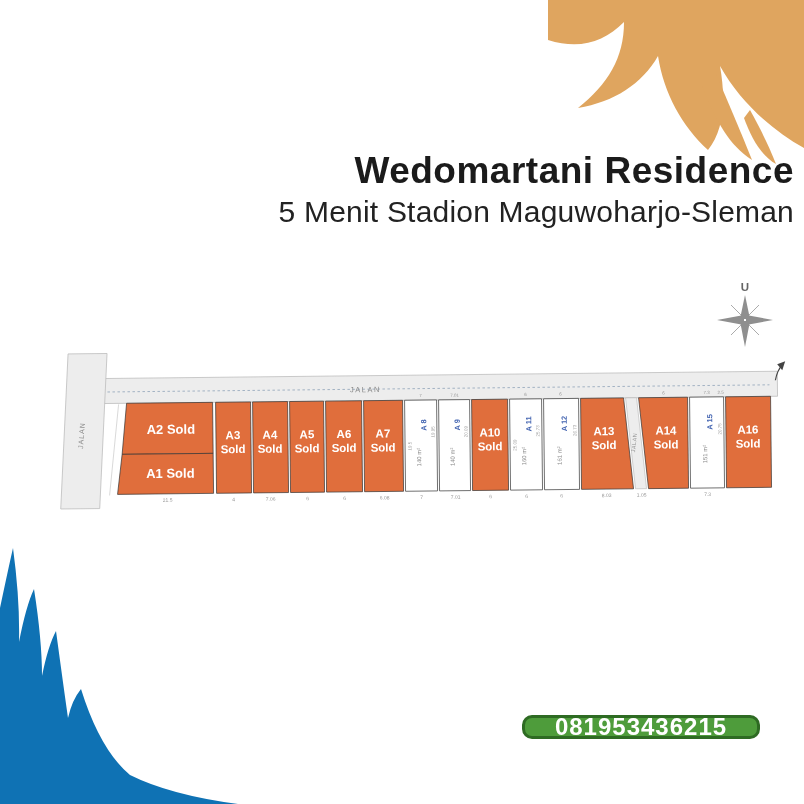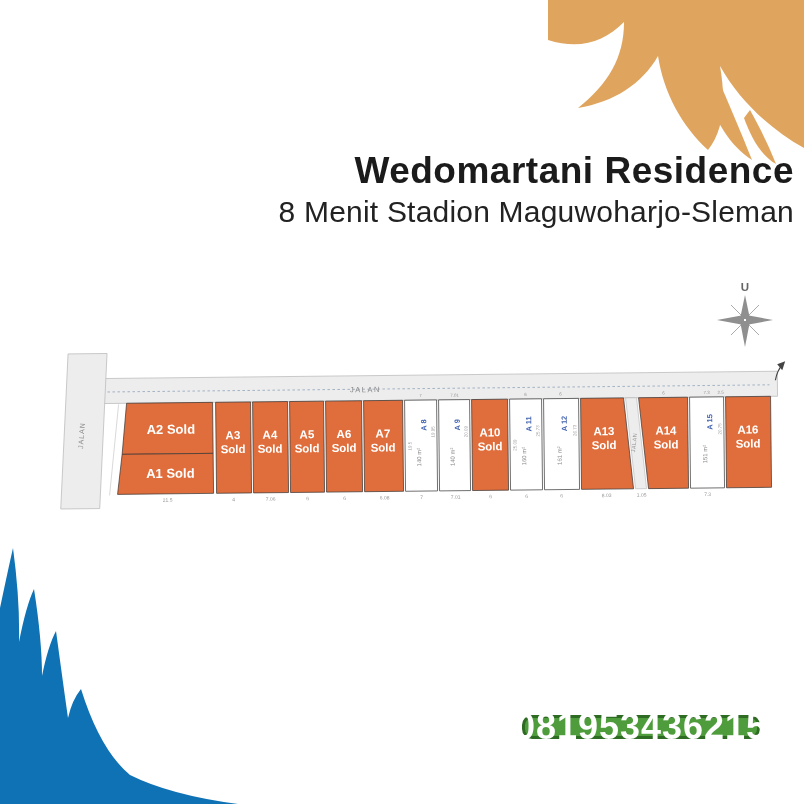--- a/index.html
+++ b/index.html
@@ -6,21 +6,21 @@
   .canvas{position:relative;width:804px;height:804px;background:#fff;overflow:hidden;
           font-family:"Liberation Sans",sans-serif;}
   .wave-svg{position:absolute;left:0;top:0;width:804px;height:804px;z-index:0;pointer-events:none;}
   .plan-svg{position:absolute;left:0;top:0;width:804px;height:804px;z-index:1;}
   .header{position:absolute;left:190px;right:10px;top:150px;text-align:right;z-index:2;}
   .title{font-size:37px;font-weight:bold;color:#1b1b1b;letter-spacing:0.5px;margin:0;}
   .subtitle{font-size:30px;font-weight:400;color:#222;margin:3px 0 0 0;letter-spacing:0.2px;}
   .phone-badge{position:absolute;left:522px;top:715px;width:238px;height:24px;z-index:2;
                background:var(--c-phone_bg,#4E9C3B);border:3px solid var(--c-phone_border,#2E6B23);
                border-radius:10px;display:flex;align-items:center;justify-content:center;
-               color:#fff;font-size:36px;font-weight:bold;letter-spacing:1px;box-sizing:border-box;}
+               color:#fff;font-size:24px;font-weight:bold;letter-spacing:1px;box-sizing:border-box;}
   text{font-family:"Liberation Sans",sans-serif;}
 </style>
 </head>
 <body>
 
 <div class="canvas">
 
   <svg class="wave-svg" viewBox="0 0 804 804">
     <g>
       <path id="wave-top-main" d="M548,0 L804,0 L804,148
@@ -43,21 +43,21 @@
            Q64,690 68,718
            Q72,700 81,689
            Q100,750 130,775
            Q170,795 238,804
            L0,804 Z" fill="#0F72B4"></path>
     </g>
   </svg>
 
   <div class="header">
     <div class="title">Wedomartani Residence</div>
-    <div class="subtitle">8 Menit Stadion Maguwoharjo-Sleman</div>
+    <div class="subtitle">5 Menit Stadion Maguwoharjo-Sleman</div>
   </div>
 
   <svg class="plan-svg" viewBox="0 0 804 804">
     <g id="plan-group" transform="rotate(-0.62 430 440)">
 
       <polygon id="road-top" points="95,375 778,375 778,400 95,400" fill="#EDEDED" stroke="#BDBDBD" stroke-width="0.8"></polygon>
       <line id="road-top-dash" x1="103" y1="388.5" x2="770" y2="388.5" stroke="#8FA3B8" stroke-width="0.8" stroke-dasharray="2.5 2.5"></line>
       <text id="road-top-label" x="366" y="391.5" text-anchor="middle" font-size="7.5" letter-spacing="1.5" fill="#8a8a8a">JALAN</text>
 
       <polygon id="road-left" points="69,350 108,350 99,505 60,505" fill="#EDEDED" stroke="#BDBDBD" stroke-width="0.8"></polygon>

